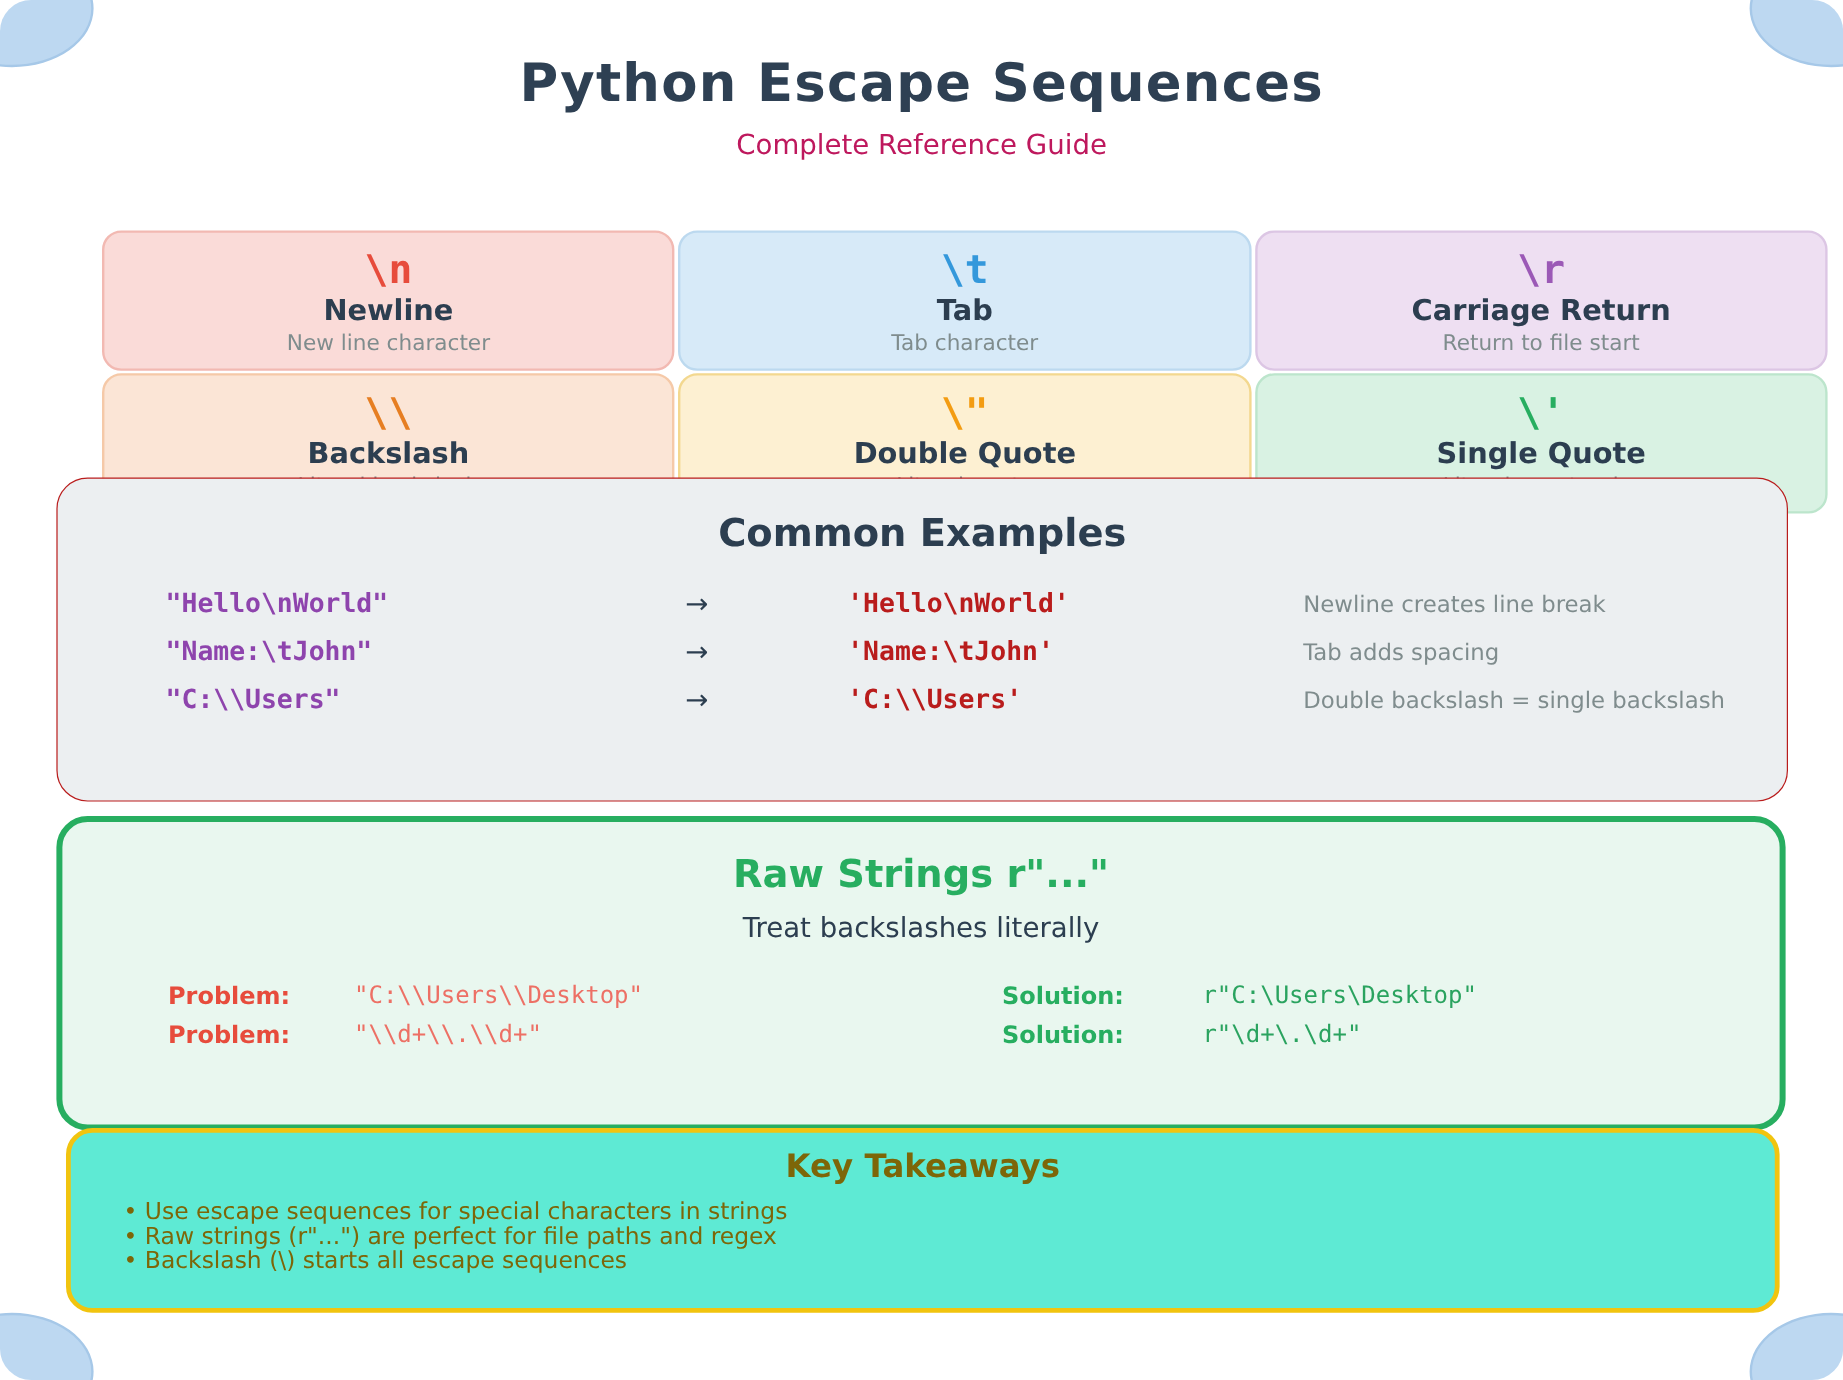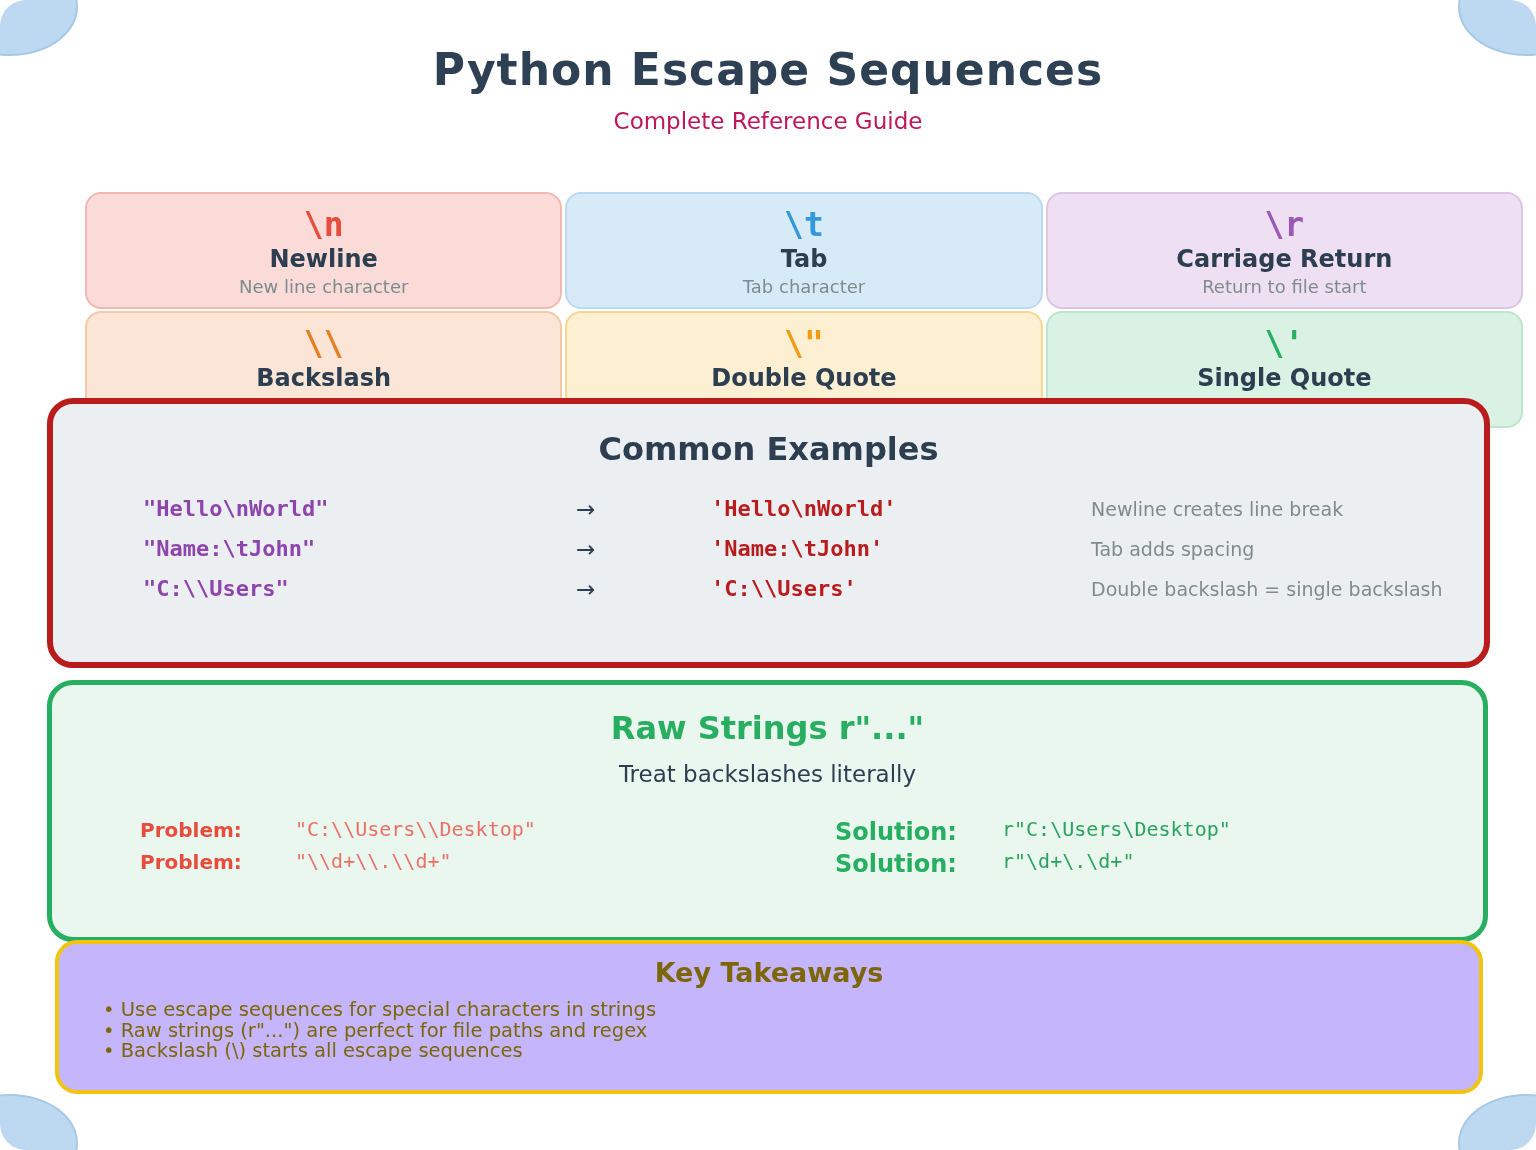--- a/index.html
+++ b/index.html
@@ -26,48 +26,48 @@
     display:grid;grid-template-columns:repeat(3,1fr);gap:2px 3px;}
   .card{height:117px;border-radius:16px;border:2px solid transparent;
     box-sizing:border-box;text-align:center;padding-top:12px;}
   .card-code{font-family:"DejaVu Sans Mono","Liberation Mono",monospace;
     font-weight:bold;font-size:33px;line-height:1.15;}
   .card-name{font-size:24px;font-weight:bold;color:#2c3e50;margin-top:1px;}
   .card-desc{font-size:18px;color:#7f8c8d;margin-top:3px;}
 
   
   .examples{position:absolute;left:47px;top:398px;width:1443px;height:270px;
-    box-sizing:border-box;background:#eceff1;border:6px solid #b91c1c;border-radius:26px;}
+    box-sizing:border-box;background:#eceff1;border:1px solid #b91c1c;border-radius:26px;}
   .examples-title{margin-top:26px;text-align:center;font-size:32px;font-weight:bold;color:#2c3e50;}
   .ex-row{position:relative;height:40px;}
   .ex-rows{margin-top:24px;}
   .ex-input{position:absolute;left:90px;top:4px;
     font-family:"DejaVu Sans Mono","Liberation Mono",monospace;font-weight:bold;font-size:22px;color:#8e44ad;}
   .ex-arrow{position:absolute;left:523px;top:4px;font-size:23px;color:#2c3e50;}
   .ex-output{position:absolute;left:658px;top:4px;
     font-family:"DejaVu Sans Mono","Liberation Mono",monospace;font-weight:bold;font-size:22px;color:#b91c1c;}
   .ex-note{position:absolute;left:1038px;top:6px;font-size:19px;color:#7f8c8d;}
 
   
   .raw{position:absolute;left:47px;top:680px;width:1441px;height:262px;
     box-sizing:border-box;background:#e9f7ef;border:5px solid #27ae60;border-radius:26px;}
   .raw-title{margin-top:24px;text-align:center;font-size:32px;font-weight:bold;color:#27ae60;}
   .raw-sub{margin-top:14px;text-align:center;font-size:23px;color:#2c3e50;}
   .raw-rows{margin-top:28px;}
   .raw-row{position:relative;height:32px;}
   .raw-problem-label{position:absolute;left:88px;top:3px;font-size:20px;font-weight:bold;color:#e74c3c;}
   .raw-problem-code{position:absolute;left:243px;top:2px;
     font-family:"DejaVu Sans Mono","Liberation Mono",monospace;font-size:20px;color:#ed7065;}
-  .raw-solution-label{position:absolute;left:783px;top:3px;font-size:24px;font-weight:bold;color:#27ae60;}
+  .raw-solution-label{position:absolute;left:783px;top:3px;font-size:20px;font-weight:bold;color:#27ae60;}
   .raw-solution-code{position:absolute;left:950px;top:2px;
     font-family:"DejaVu Sans Mono","Liberation Mono",monospace;font-size:20px;color:#2aa35f;}
 
   
   .takeaways{position:absolute;left:55px;top:940px;width:1428px;height:154px;
-    box-sizing:border-box;background:#c4b5fd;border:4px solid #f1c40f;border-radius:22px;}
+    box-sizing:border-box;background:#5eead4;border:4px solid #f1c40f;border-radius:22px;}
   .takeaways-title{margin-top:13px;text-align:center;font-size:27px;font-weight:bold;color:#7d6608;}
   .takeaways-list{margin-top:12px;padding-left:44px;}
   .takeaway{font-size:19.5px;color:#7d6608;line-height:20.5px;}
 </style>
 </head>
 <body>
 
 <div class="page">
 
   <div class="blob tl"></div>

